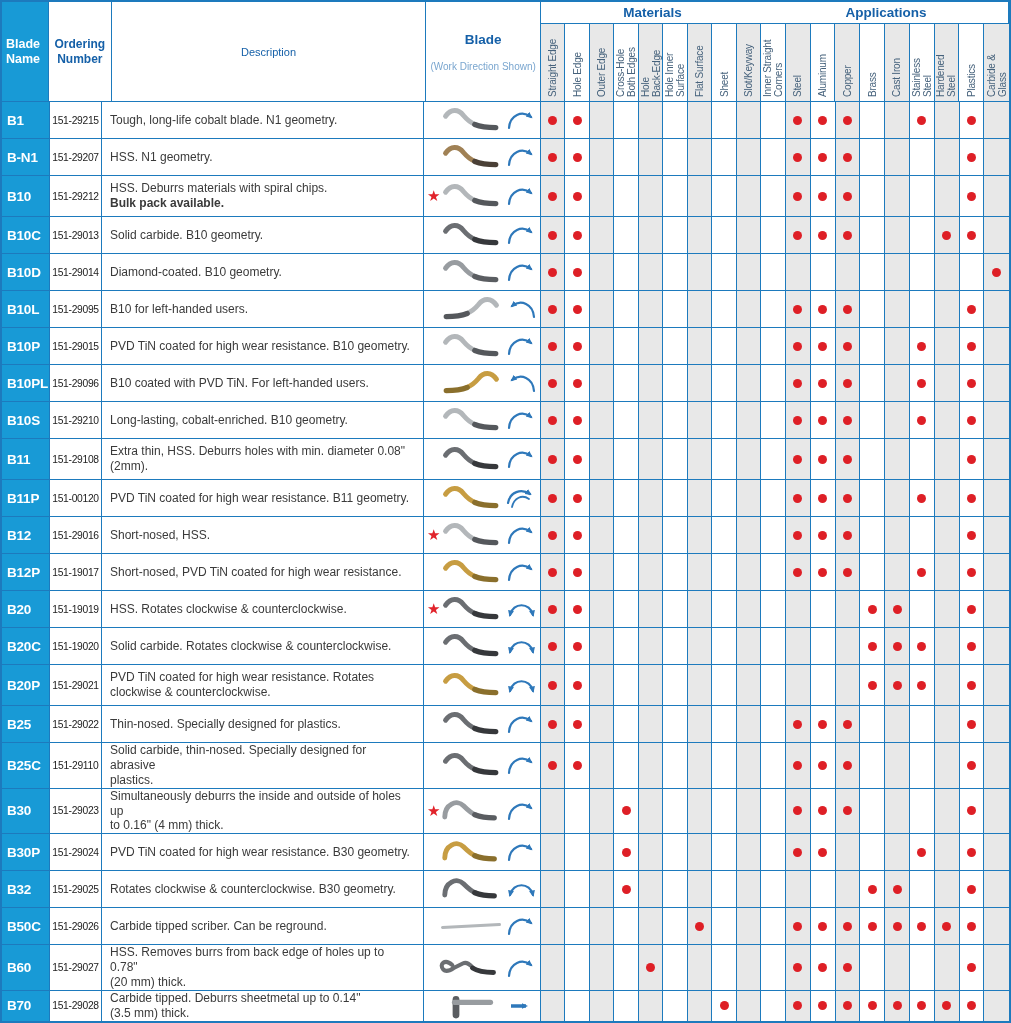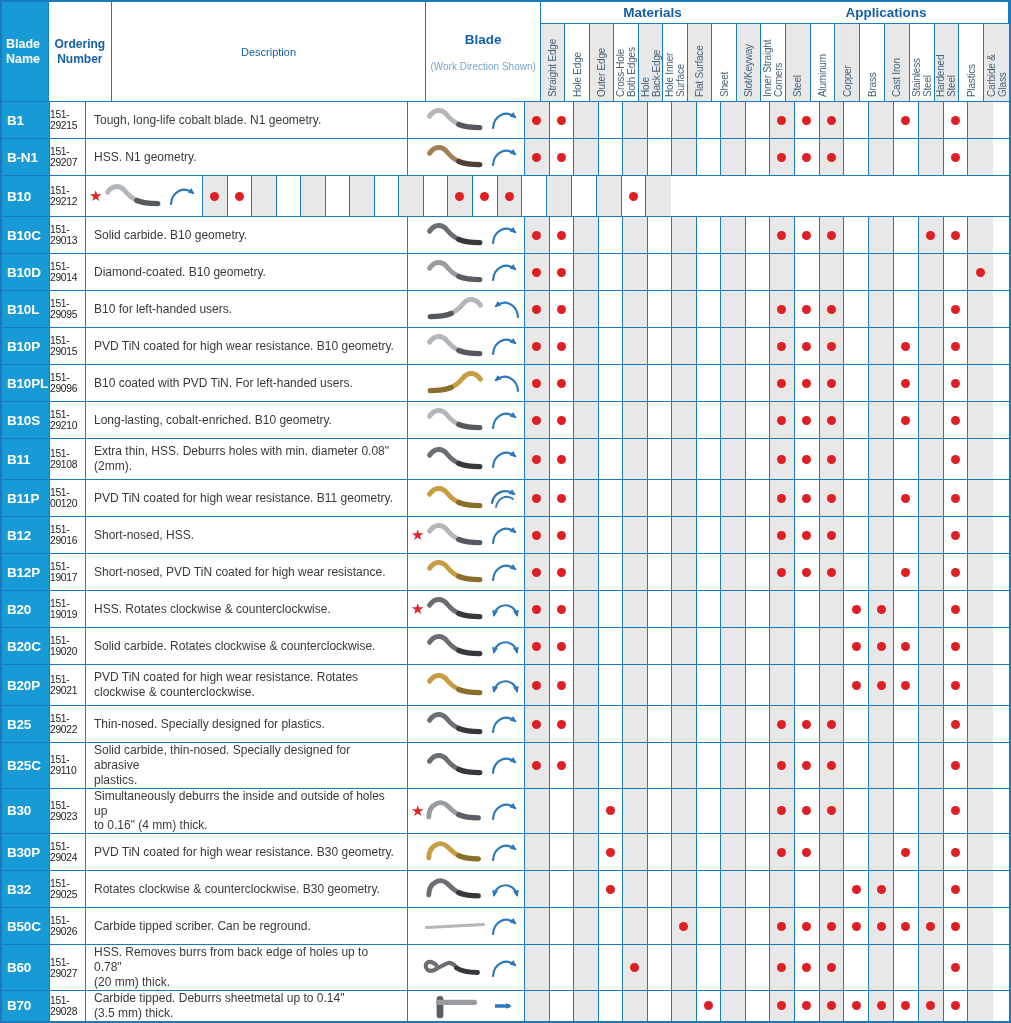--- a/index.html
+++ b/index.html
@@ -65,21 +65,21 @@
   #rows{ display:flex; flex-direction:column; height:calc(100% - 100px); }
   .row{ display:flex; flex:0 0 37px; border-bottom:1px solid var(--border); }
   .row.tall{ flex:0 0 41px; }
   .row:last-child{ flex:1 1 auto; border-bottom:none; }
   .cell{ border-right:1px solid var(--border); }
   .c-name{
     width:48px; background:var(--blue); color:#fff; font-weight:bold; font-size:13.5px;
     display:flex; align-items:center; padding-left:5px; letter-spacing:-0.2px;
   }
   .c-order{
-    width:36px; font-size:10.3px; color:#222; letter-spacing:-0.3px;
+    width:52px; font-size:10.3px; color:#222; letter-spacing:-0.3px;
     display:flex; align-items:center; justify-content:center;
   }
   .c-desc{
     width:322px; font-size:12px; color:#3a3a3a; line-height:1.24;
     display:flex; flex-direction:column; justify-content:center;
     padding-left:8px; padding-right:12px; white-space:pre-line;
   }
   .c-desc .bold{ font-weight:bold; }
   .c-blade{ width:117px; position:relative; display:flex; align-items:center; }
   .star{
@@ -281,20 +281,21 @@
         <div class="cell dotc m"></div>
         <div class="cell dotc m shade"></div>
         <div class="cell dotc m">
           <span class="dot"></span>
         </div>
         <div class="cell dotc m shade"></div>
       </div>
       <div class="row tall">
         <div class="cell c-name">B10</div>
         <div class="cell c-order">151-29212</div>
+        <div class="cell c-desc"><div>HSS. Deburrs materials with spiral chips.</div><div class="bold">Bulk pack available.</div></div>
         <div class="cell c-blade">
           <span class="star">★</span>
           <svg class="blade-svg" viewBox="0 0 88 34">
             <path d="M10 12 C 17 2, 27 2, 34 11 C 39 17, 44 21, 50 23" stroke="#b3b7ba" stroke-width="6.5" stroke-linecap="round" fill="none"></path>
             <path d="M49 23 C 57 26, 63 27, 77 27" stroke="#55585c" stroke-width="7" stroke-linecap="round" fill="none"></path>
           </svg>
           <svg class="arrow-svg" viewBox="0 0 33 24">
             <defs>
               <marker id="ah2" markerWidth="8" markerHeight="8" refX="4.5" refY="3" orient="auto" markerUnits="userSpaceOnUse">
                 <path d="M0 0 L6.5 3 L0 6 Z" fill="#2e78ba"></path>

